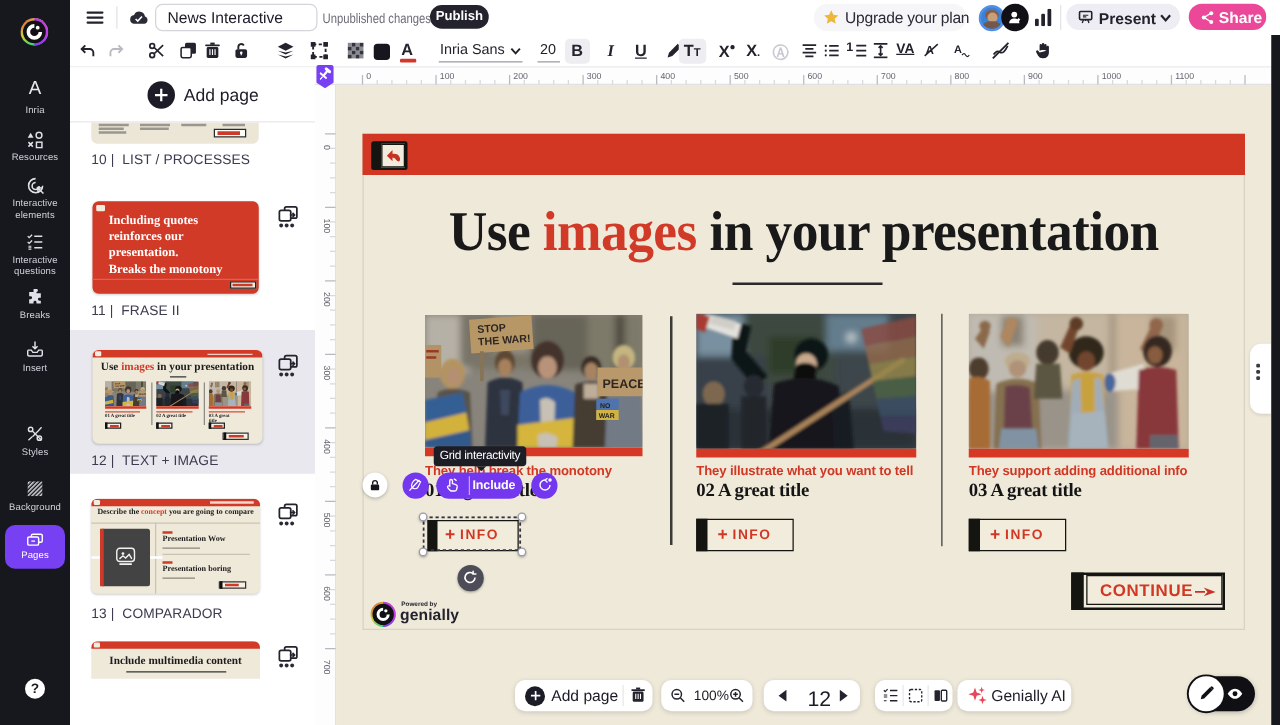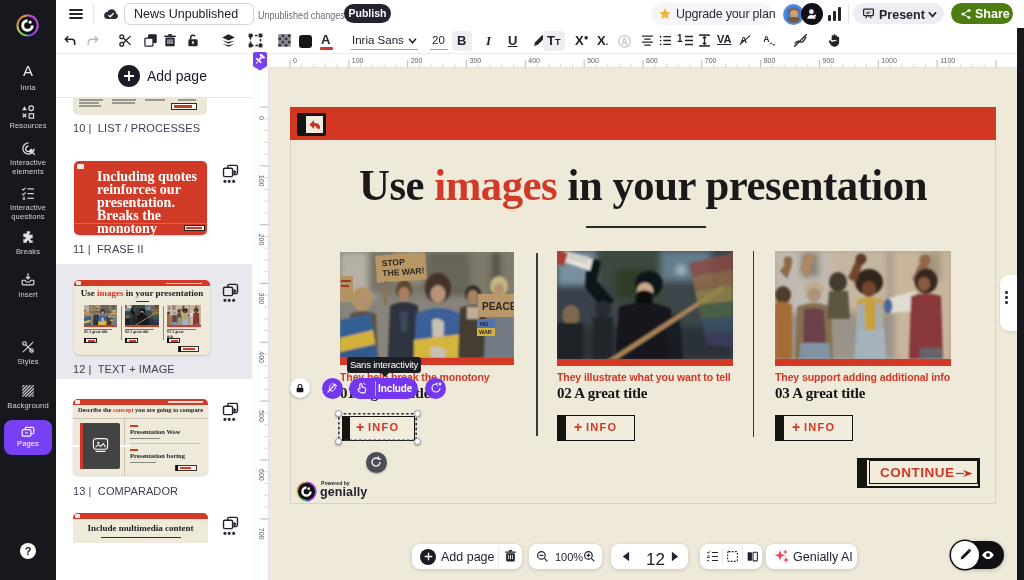--- a/index.html
+++ b/index.html
@@ -167,21 +167,21 @@
         </g>
       </svg>
   <div class="ab" style="left:37px;top:5px;width:1px;height:18px;background:#e4e4e8"></div>
 
   <svg class="ab" style="left:47px;top:8px" width="16" height="12" viewBox="0 0 16 12">
         <path d="M4 11 A3.6 3.6 0 0 1 4.3 3.9 A4.6 4.6 0 0 1 13 5.2 A3 3 0 0 1 12.4 11 Z" fill="#2b2b36"></path>
         <path d="M5.5 7.2 L7.2 8.8 L10.6 5.2" stroke="#fff" stroke-width="1.3" fill="none"></path>
       </svg>
 
   <div class="ab" style="left:68px;top:3px;width:130px;height:22px;border:1px solid #d4d4da;border-radius:6px;background:#fff"></div>
-  <div class="ab" style="left:78px;top:7px;font-size:12.5px;color:#1c1c28">News Unpublished</div>
+  <div class="ab" style="left:78px;top:7px;font-size:12.5px;color:#1c1c28">News Interactive</div>
   <div class="ab" style="left:202px;top:8.5px;font-size:11px;color:#6d6d7a;transform:scaleX(0.82);transform-origin:0 50%;white-space:nowrap">Unpublished changes</div>
   <div class="ab" style="left:288px;top:4px;width:47px;height:19px;background:#23232e;border-radius:10px;color:#fff;font-size:10.5px;font-weight:bold;text-align:center;line-height:19px">Publish</div>
 
   <div class="ab" style="left:595px;top:3px;width:122px;height:22px;background:#f6f6f9;border-radius:11px"></div>
   <svg class="ab" style="left:602px;top:7px" width="14" height="14" viewBox="0 0 24 24">
         <path d="M12 2l2.9 6.3 6.9.8-5.1 4.7 1.4 6.8L12 17.2 5.9 20.6l1.4-6.8L2.2 9.1l6.9-.8z" fill="#edb73c"></path>
       </svg>
   <div class="ab" style="left:620px;top:6.5px;font-size:12.5px;font-weight:500;color:#2b2b38;letter-spacing:-0.2px">Upgrade your plan</div>
 
   <div class="ab" style="left:727px;top:3.5px;width:21px;height:21px;border-radius:50%;background:#3b82d6;border:2px solid #4f8fe8;overflow:hidden">
@@ -209,21 +209,21 @@
           <rect x="3" y="4" width="18" height="12" rx="1.5"></rect>
           <path d="M9 16 l-2 5 M15 16 l2 5 M12 16v2" stroke-width="2"></path>
           <path d="M8 9.5 h8 M8 12 h5" stroke-width="1.6"></path>
         </svg>
     <div class="ab" style="left:26px;top:4.5px;font-size:12.5px;font-weight:600;color:#23232e">Present</div>
     <svg class="ab" style="left:75px;top:8px" width="9" height="7" viewBox="0 0 10 7">
           <path d="M1 1 L5 5.5 L9 1" stroke="#23232e" stroke-width="2" fill="none"></path>
         </svg>
   </div>
 
-  <div class="ab" style="left:895px;top:3px;width:62px;height:21px;background:#4d7c0f;border-radius:11px">
+  <div class="ab" style="left:895px;top:3px;width:62px;height:21px;background:#ec4899;border-radius:11px">
     <svg class="ab" style="left:9px;top:4.5px" width="12" height="12" viewBox="0 0 24 24" fill="#fff">
           <circle cx="18" cy="5" r="3.2"></circle>
           <circle cx="6" cy="12" r="3.2"></circle>
           <circle cx="18" cy="19" r="3.2"></circle>
           <path d="M8 11 L16 6 M8 13 L16 18" stroke="#fff" stroke-width="2"></path>
         </svg>
     <div class="ab" style="left:24px;top:4px;font-size:12.5px;font-weight:bold;color:#fff">Share</div>
   </div>
 </div>
 
@@ -475,21 +475,21 @@
     <div class="ab" style="left:39px;top:18px;width:23px;height:1.5px;background:#9a978e"></div>
     <div class="ab" style="left:72px;top:15px;width:20px;height:1.5px;background:#9a978e"></div>
     <div class="ab" style="left:105px;top:15px;width:18px;height:1.5px;background:#9a978e"></div>
     <div class="ab" style="left:98px;top:19px;width:26px;height:7px;background:#fdfdf8;border:1px solid #2a2a2a"></div>
     <div class="ab" style="left:101px;top:21px;width:18px;height:2.5px;background:#cd3a2a"></div>
   </div>
   <div class="plabel" style="left:17px;top:68px">10 |&nbsp; LIST / PROCESSES</div>
 
   <div class="ab" style="left:18px;top:107px;width:133px;height:74px;background:#d23a28;border-radius:5px;box-shadow:0 1px 2px rgba(0,0,0,.18)">
     <div class="ab" style="left:3px;top:3px;width:7px;height:5px;background:#f3ede0;border-radius:1px"></div>
-    <div class="minis ab" style="left:23px;top:9px;font-size:14px;line-height:13px;color:#fff">Including quotes<br>reinforces our<br>presentation.<br>Breaks the monotony</div>
+    <div class="minis ab" style="left:13px;top:9px;font-size:10px;line-height:13px;color:#fff">Including quotes<br>reinforces our<br>presentation.<br>Breaks the monotony</div>
     <div class="ab" style="left:0;top:62px;width:133px;height:0.5px;background:#e0604f"></div>
     <div class="ab" style="left:110px;top:64px;width:21px;height:6px;background:#f3ede0;border:0.5px solid #222"></div>
     <div class="ab" style="left:112px;top:66px;width:16px;height:2px;background:#cd3a2a"></div>
   </div>
   <svg class="dupico" style="top:110px" width="17" height="14" viewBox="0 0 24 20" fill="none" stroke="#23232e" stroke-width="2">
         <rect x="8" y="2" width="14" height="13" rx="2"></rect>
         <rect x="2" y="6" width="13" height="12" rx="2" fill="#fff"></rect>
         <path d="M14 11.5 h5 M17 9 l2.5 2.5 L17 14" stroke-width="1.7"></path>
       </svg>
   <div class="dots" style="top:121px">•••</div>
@@ -844,21 +844,21 @@
   <div class="ab" style="left:122.5px;top:327px;width:1px;height:15px;background:rgba(255,255,255,.55)"></div>
   <div class="ab" style="left:126px;top:328.5px;font-size:10px;font-weight:bold;color:#fff;letter-spacing:-0.1px">Include</div>
 
   <div class="ab" style="left:173px;top:323.5px;width:21px;height:21px;background:#7437f0;border-radius:50%"></div>
   <svg class="ab" style="left:177.5px;top:328px" width="12" height="12" viewBox="0 0 24 24" fill="none" stroke="#fff" stroke-width="2.2">
         <path d="M12 4 a8 8 0 1 0 8 8"></path>
         <circle cx="20" cy="4" r="2.8" fill="#fff" stroke="none"></circle>
         <path d="M12 4 L16 1 M12 4 L16 8" stroke-width="2"></path>
       </svg>
 
-  <div class="ab" style="left:95px;top:303px;width:74px;height:16px;background:#1d1d26;border-radius:3px;color:#fff;font-size:9.5px;text-align:center;line-height:16px;letter-spacing:-0.2px">Sans interactivity</div>
+  <div class="ab" style="left:95px;top:303px;width:74px;height:16px;background:#1d1d26;border-radius:3px;color:#fff;font-size:9.5px;text-align:center;line-height:16px;letter-spacing:-0.2px">Grid interactivity</div>
   <div class="ab" style="left:129px;top:318.5px;width:0;height:0;border-left:4px solid transparent;border-right:4px solid transparent;border-top:4.5px solid #1d1d26"></div>
 
   <div class="ab" style="left:748px;top:221px;width:17px;height:56px;background:#fff;border-radius:9px 0 0 9px;box-shadow:0 1px 3px rgba(0,0,0,.12)"></div>
   <div class="ab" style="left:753px;top:237px;width:3px;height:3px;background:#3a3a45;border-radius:1px;box-shadow:0 5px 0 #3a3a45,0 10px 0 #3a3a45"></div>
 </div>
 
 <div id="bottombar">
   <style>.pill{position:absolute;top:544px;height:25px;background:#fff;border-radius:8px;box-shadow:0 1px 4px rgba(0,0,0,.16)}</style>
   <div class="pill" style="left:412px;width:110px">
     <div class="ab" style="left:8px;top:4.5px;width:16px;height:16px;background:#1c1c26;border-radius:50%"></div>

